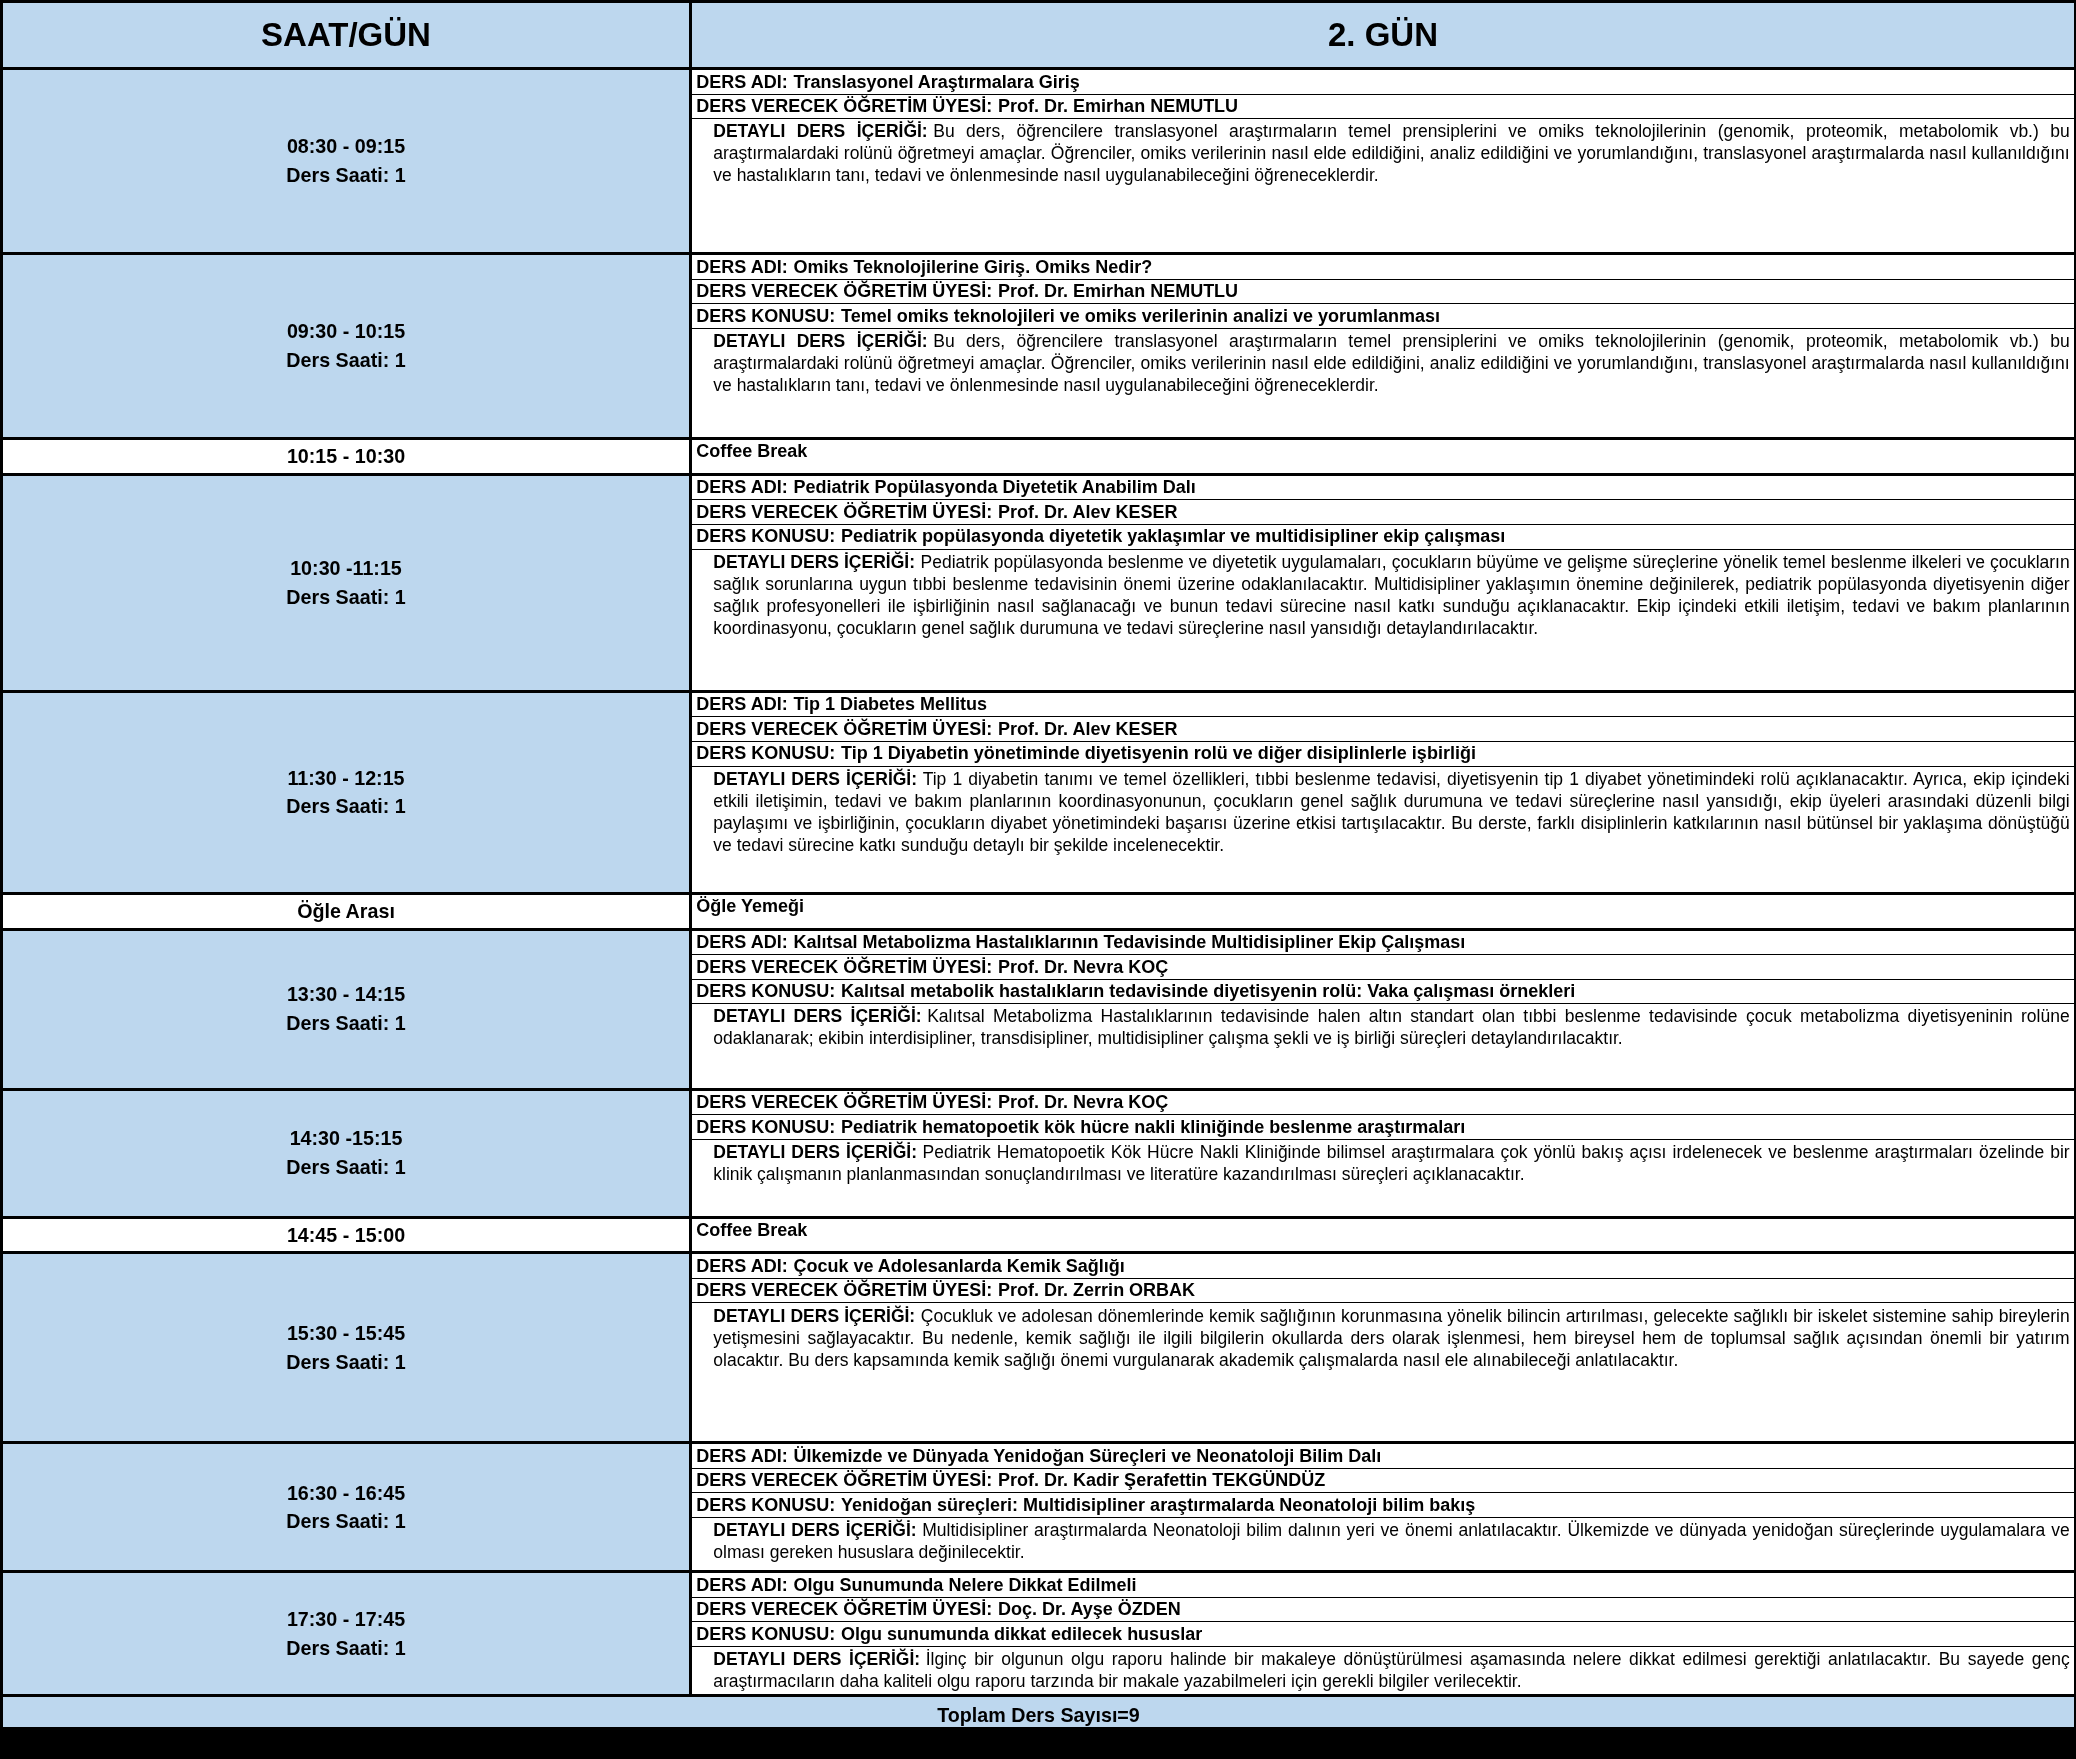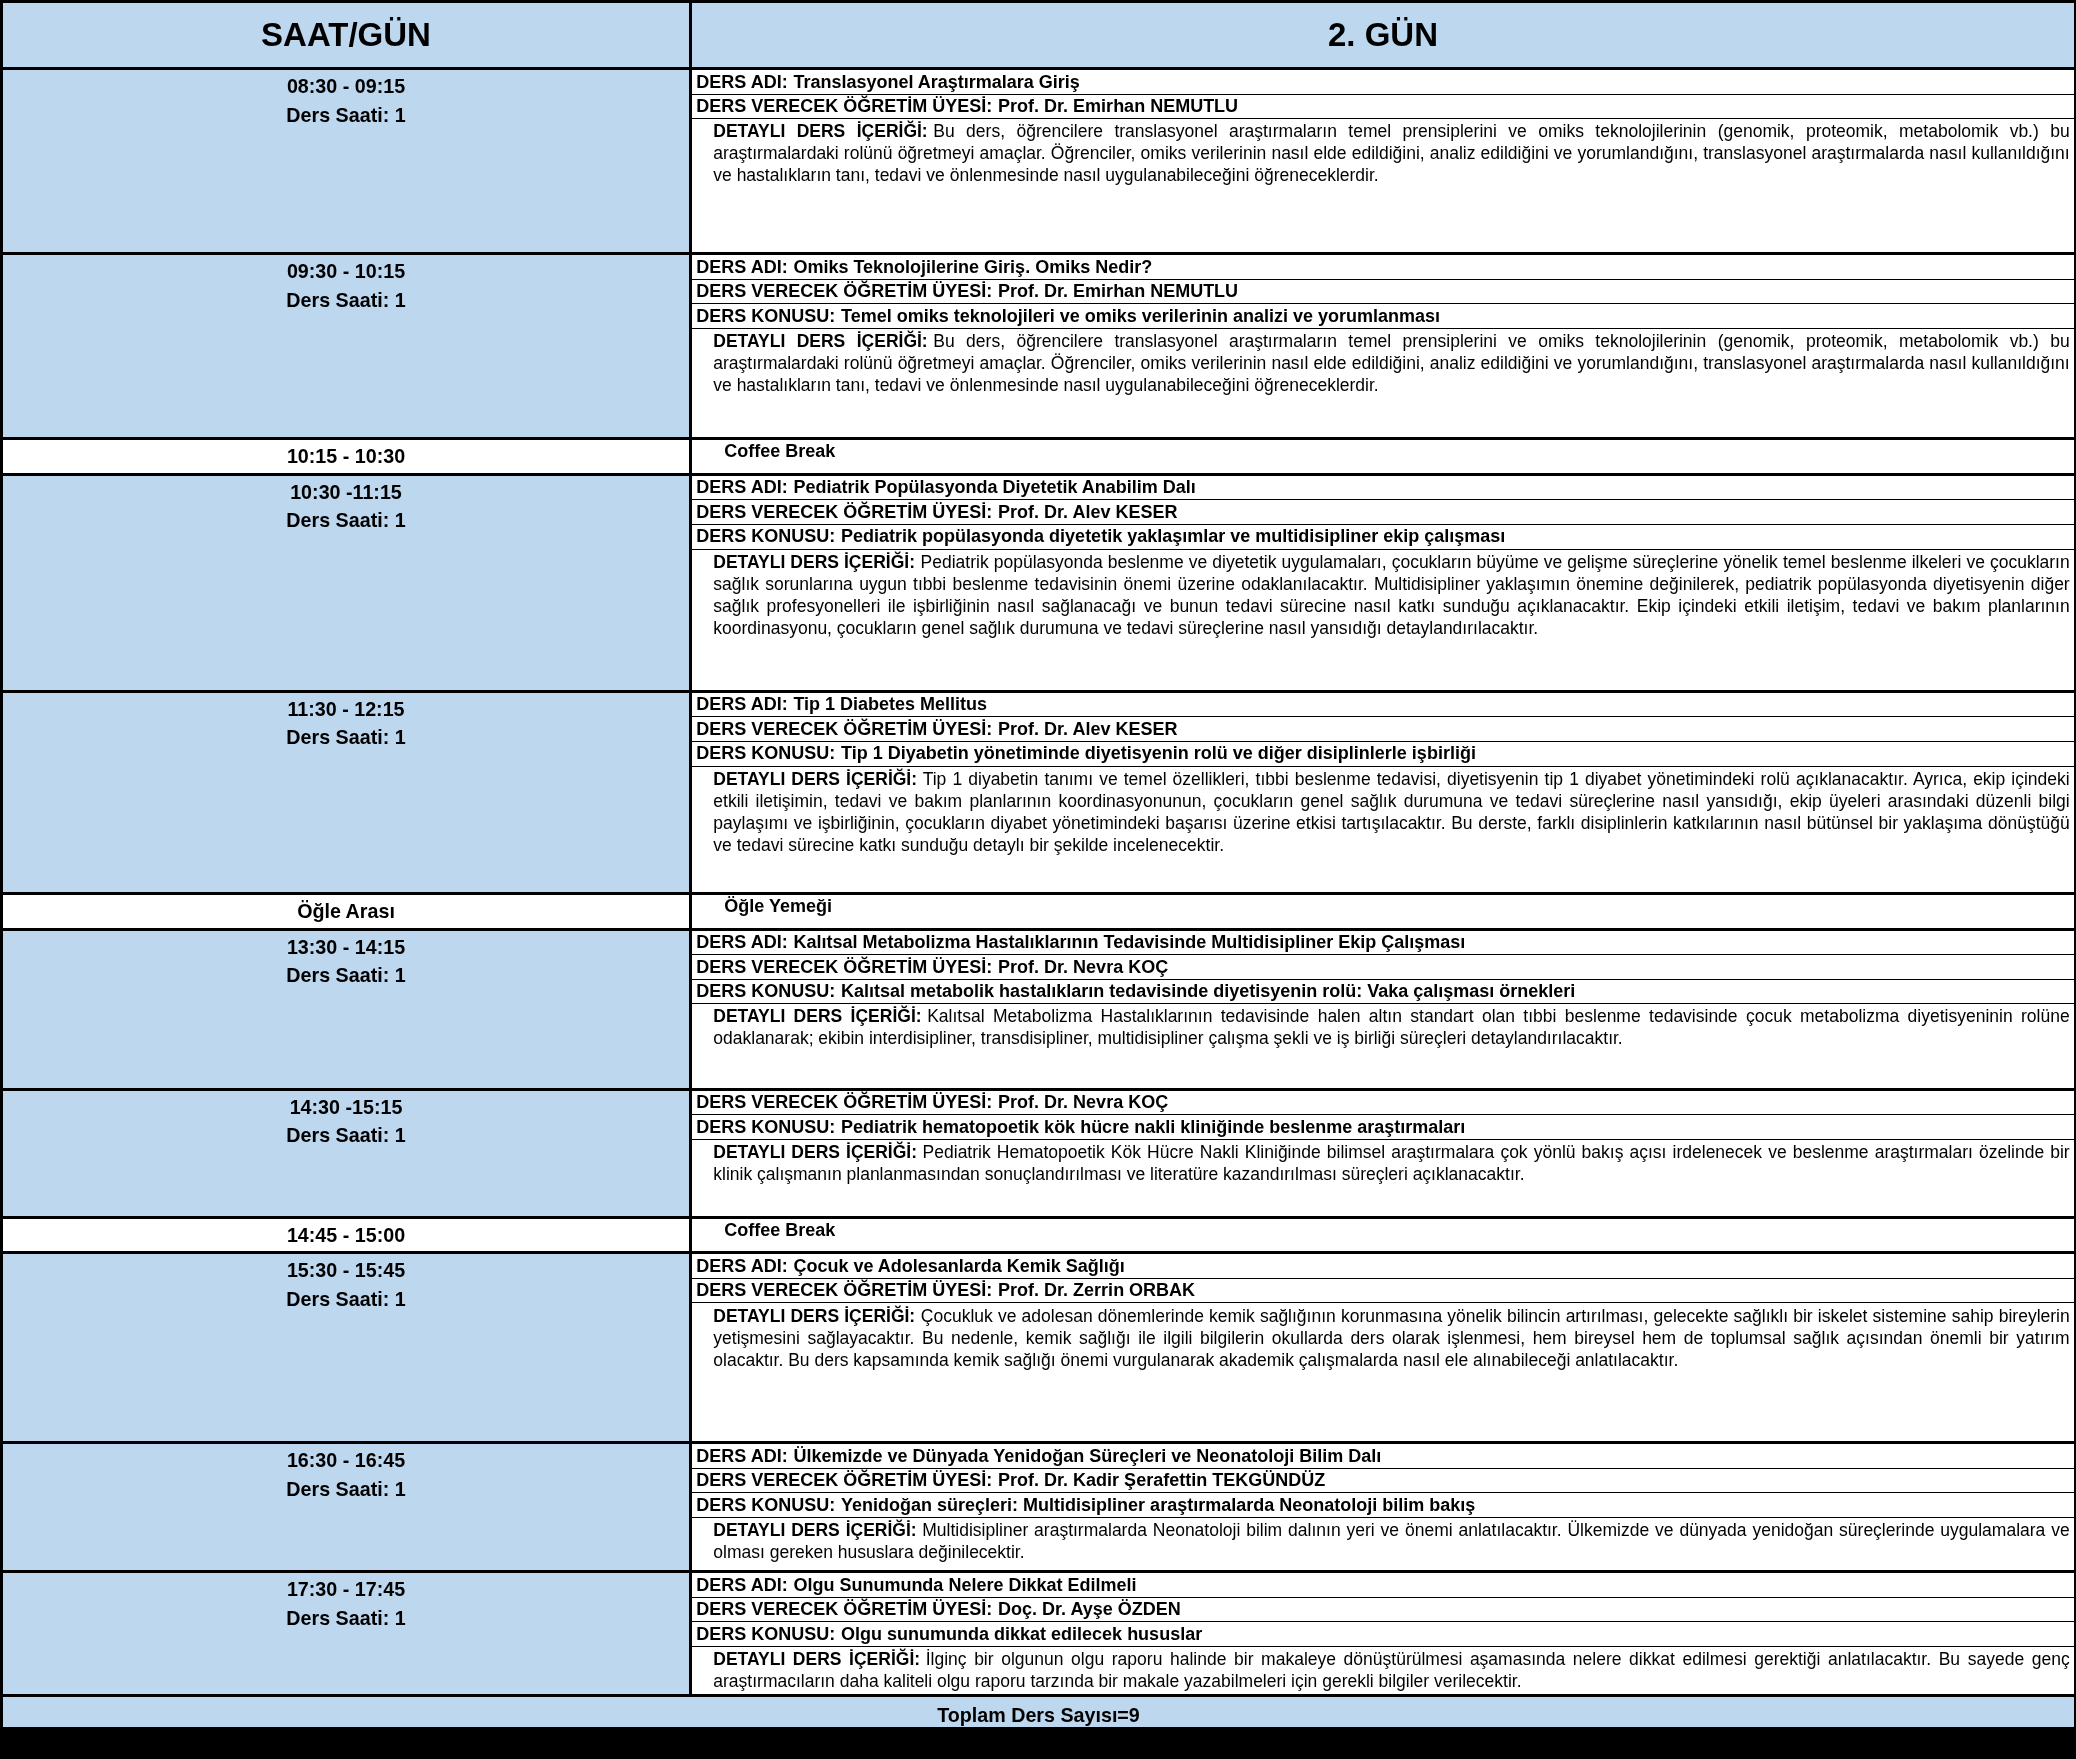--- a/index.html
+++ b/index.html
@@ -19,20 +19,21 @@
   .row { display: flex; border-bottom: 3.7px solid #000000; background: #ffffff; }
   .row:last-child { border-bottom: none; }
 
   .time-cell {
     width: 689px;
     flex: 0 0 689px;
     background: #BDD7EE;
     border-right: 3.7px solid #000000;
     display: flex;
     flex-direction: column;
+    justify-content: center;
     align-items: center;
     text-align: center;
     font-weight: bold;
     font-size: 19.7px;
     line-height: 1.45;
     padding: 2.1px 5.3px;
   }
   .time-cell.break-bg { background: #ffffff; }
 
   .header-row .time-cell,
@@ -73,21 +74,20 @@
     margin-left: 17px;
   }
   .lbl { font-weight: bold; margin-right: 0.32em; }
   .break-label {
     font-weight: bold;
     font-size: 18px;
     line-height: 21px;
     padding: 1.1px 4.3px;
     display: flex;
     align-items: center;
-    margin-left: 28px;
   }
   .footer-row {
     background: #BDD7EE;
     min-height: 30px;
     display: flex;
     justify-content: center;
     align-items: flex-end;
     font-weight: bold;
     font-size: 19.7px;
   }

